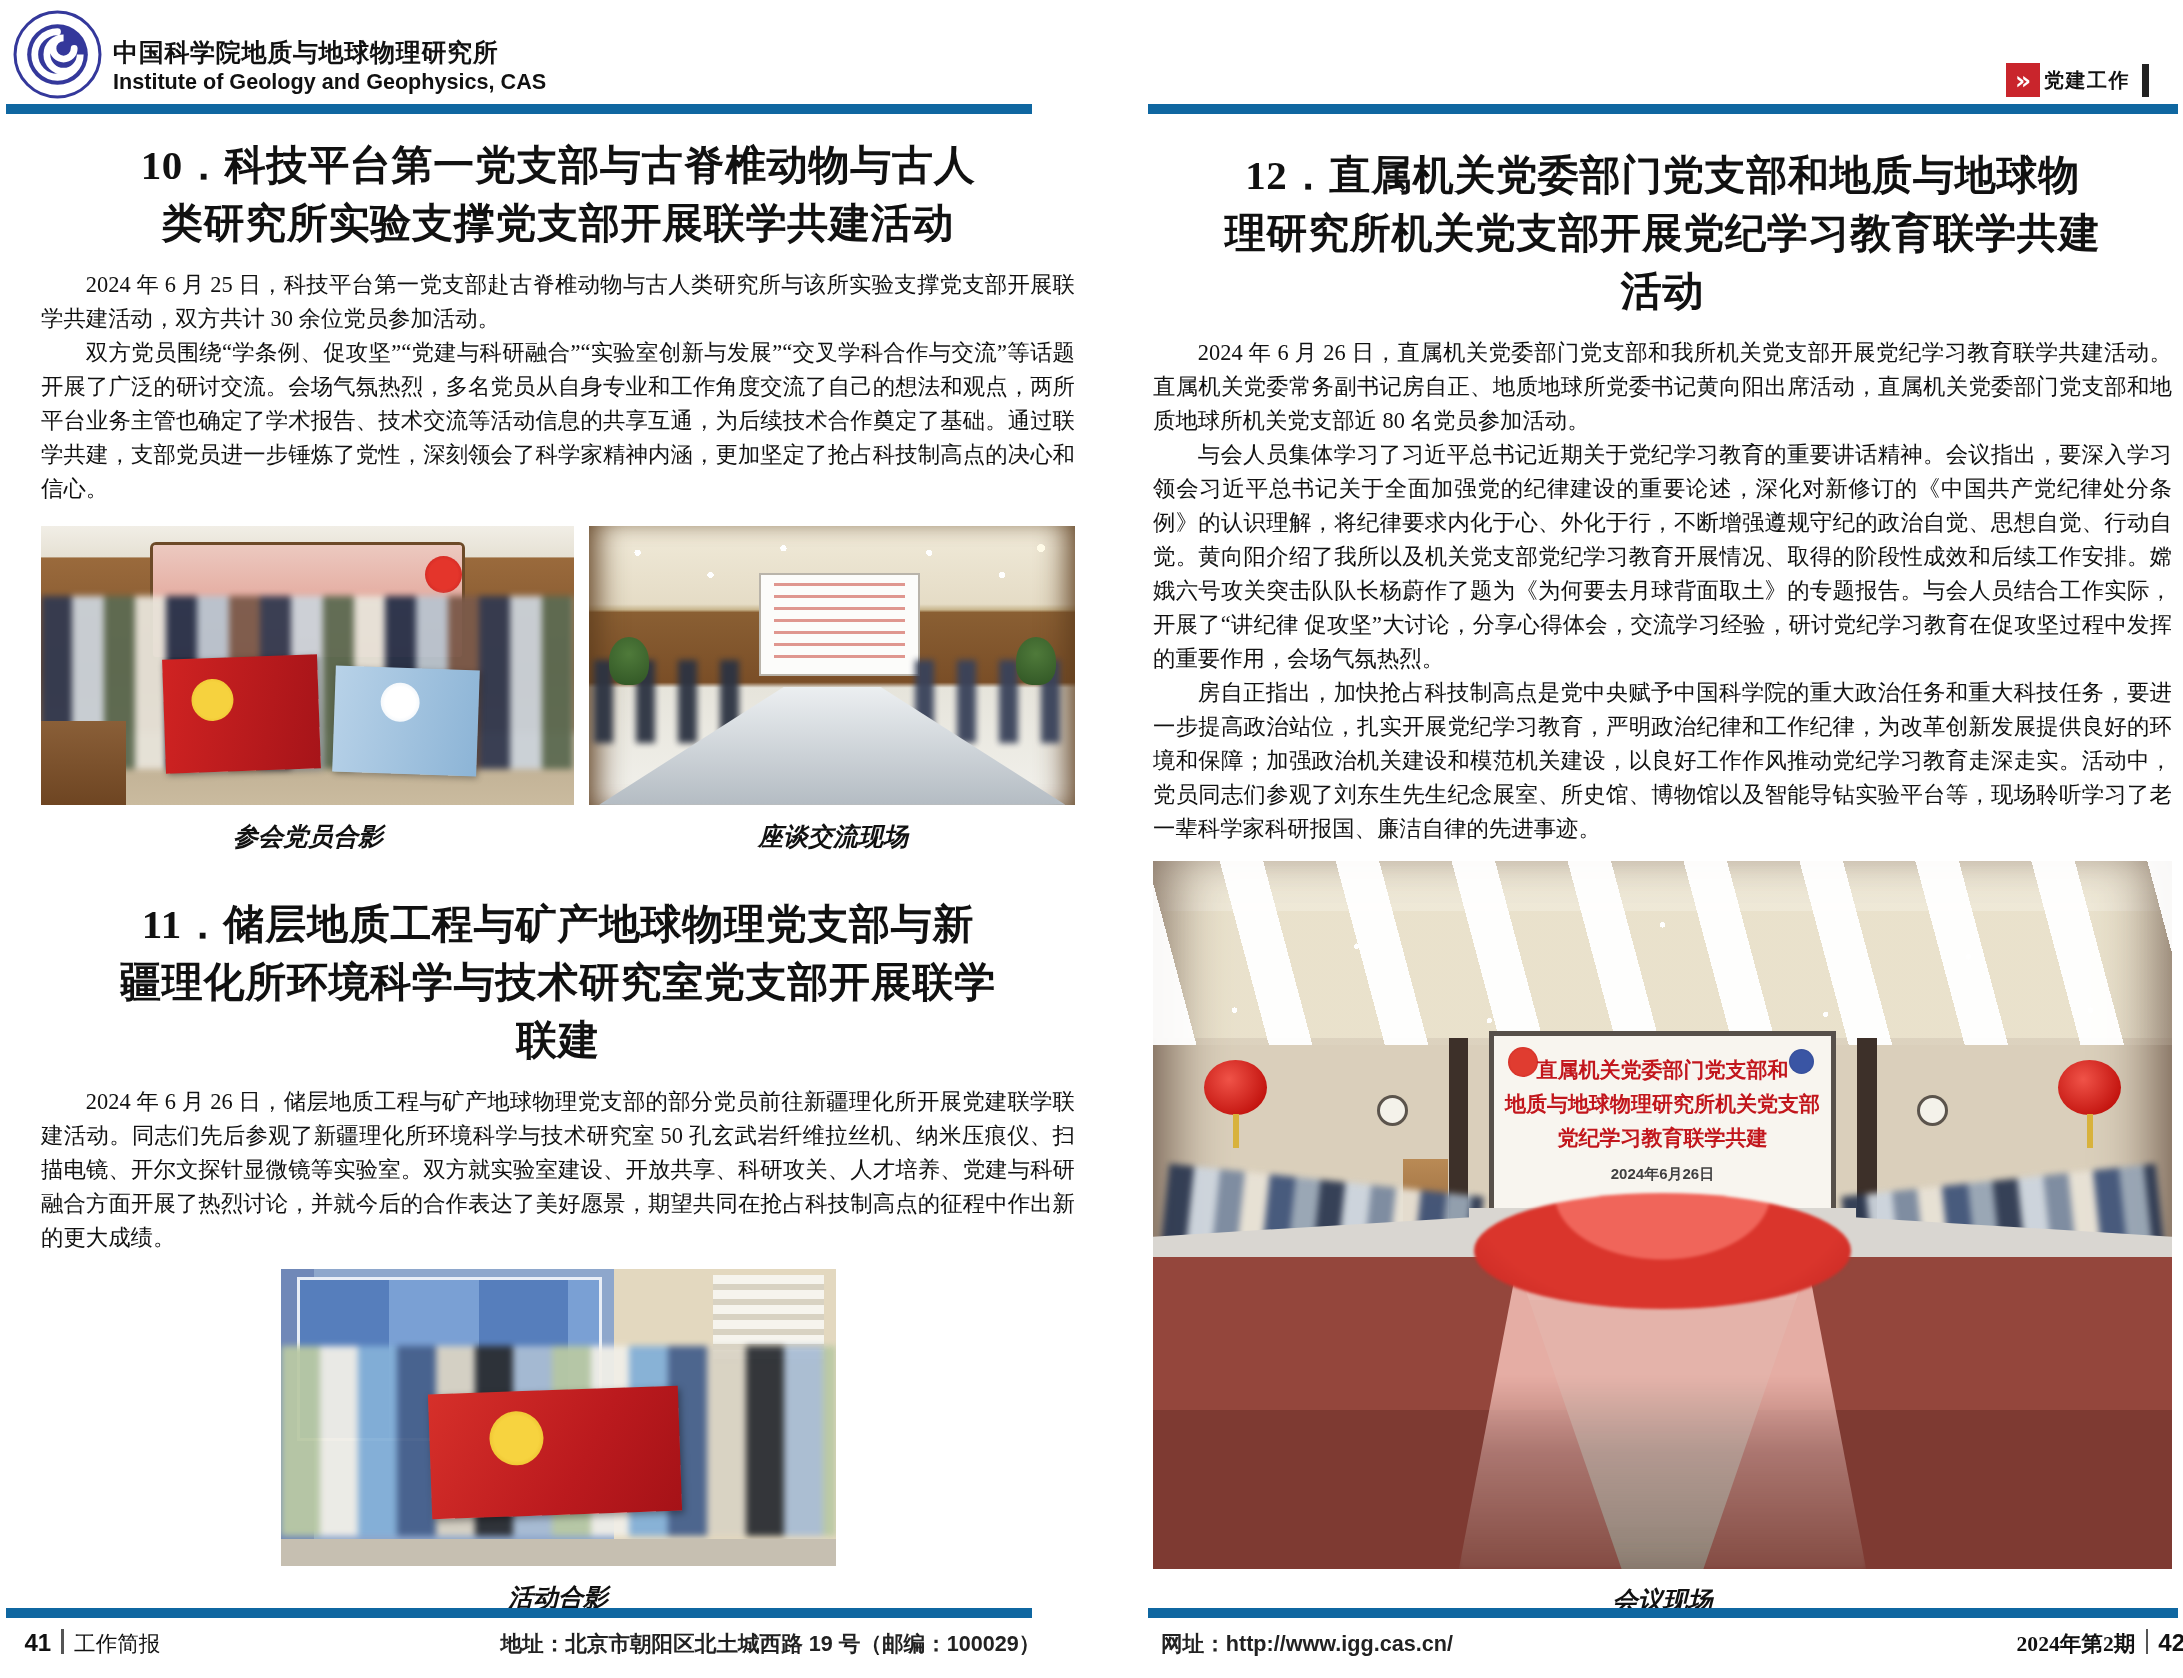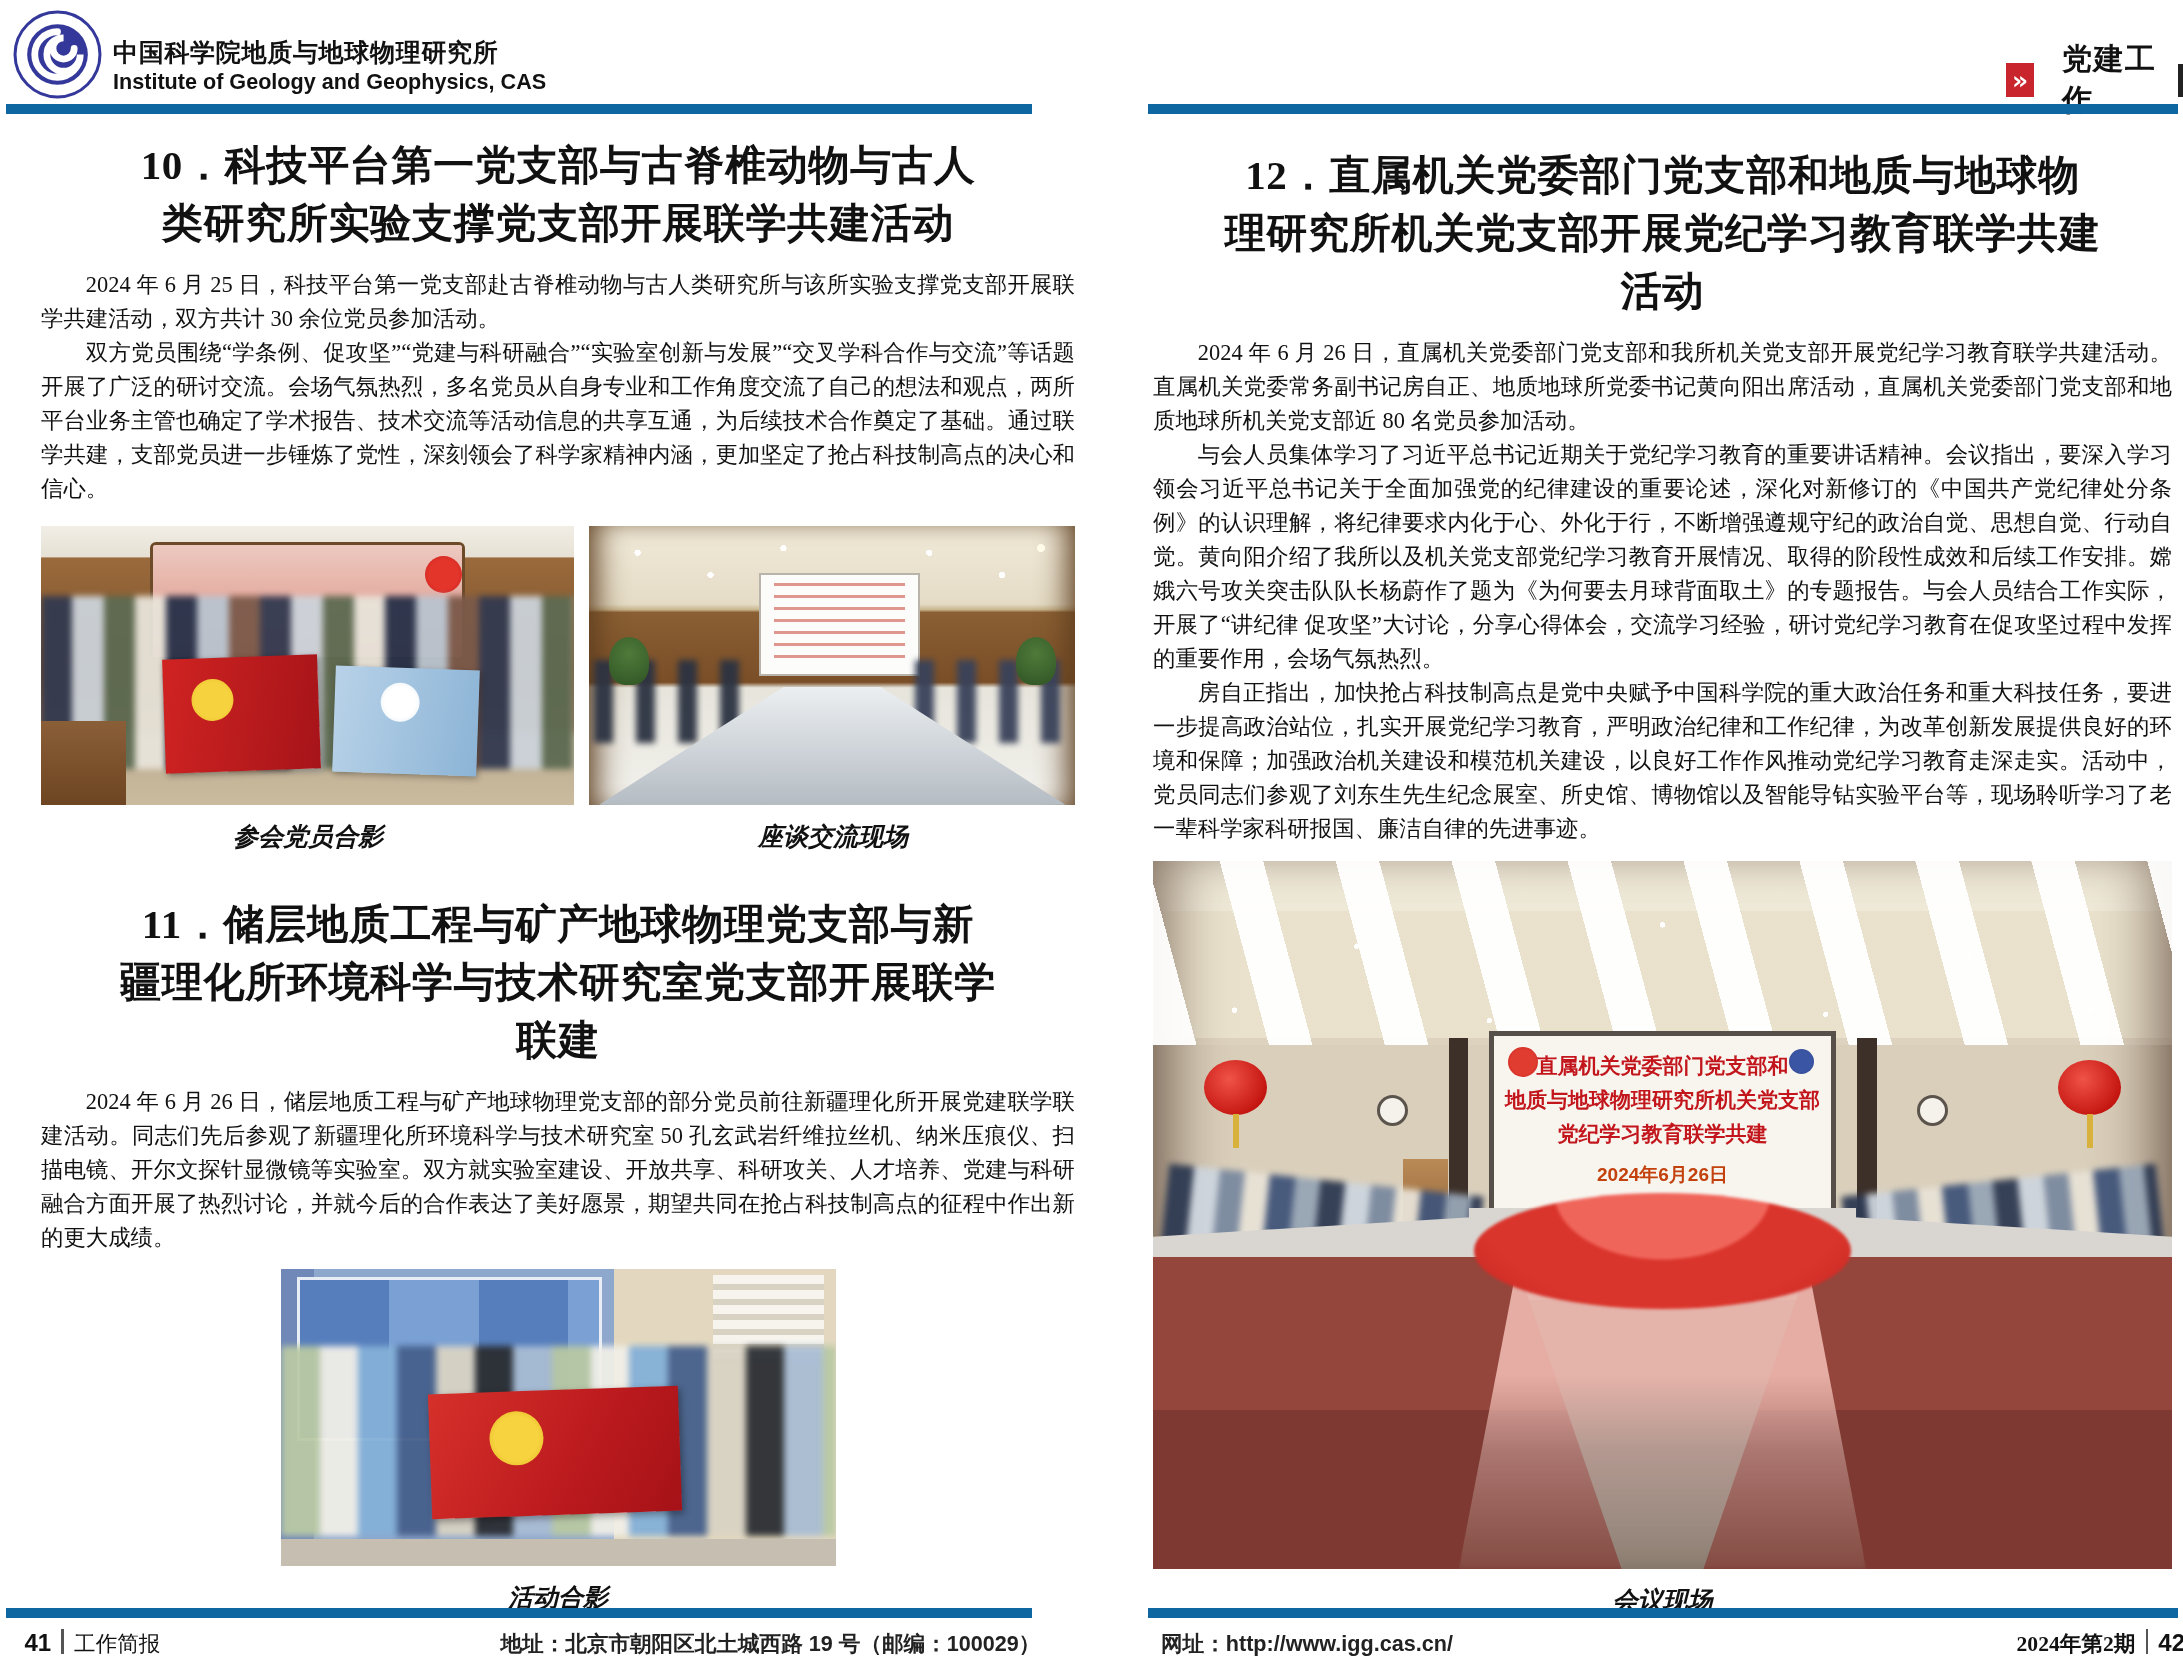--- a/index.html
+++ b/index.html
@@ -9,21 +9,21 @@
   
   .logo { position:absolute; left:12px; top:9px; width:91px; height:91px; }
   .inst-cn { position:absolute; left:113px; top:36px; font-size:25px; font-weight:700;
              font-family:"Liberation Sans","DejaVu Sans",sans-serif; letter-spacing:0.7px; }
   .inst-en { position:absolute; left:113px; top:69px; font-size:21.6px; font-weight:700;
              font-family:"Liberation Sans","DejaVu Sans",sans-serif; }
   .tag-wrap { position:absolute; left:2006px; top:63px; height:34px; display:flex; align-items:center; }
   .tag-chevron { width:34px; height:34px; background:#c9252c; color:#fff; display:flex;
                  align-items:center; justify-content:center; font-size:25px; font-weight:900;
                  font-family:"DejaVu Sans",sans-serif; }
-  .tag-text { margin-left:28px; font-size:30px; font-weight:800; letter-spacing:1.5px;
+  .tag-text { margin-left:4px; font-size:20px; font-weight:800; letter-spacing:1.5px;
               font-family:"Liberation Sans","DejaVu Sans",sans-serif; }
   .tag-bar { width:6.7px; height:33px; background:#222; margin-left:12px; }
   .rule { position:absolute; top:104px; height:10.4px; background:#0f67a1; }
   .rule.left  { left:6px;    width:1026px; }
   .rule.right { left:1148px; width:1030px; }
 
   
   .col { position:absolute; }
   .col.left  { left:41px;   top:136px; width:1034px; }
   .col.right { left:1153px; top:146px; width:1019px; }
@@ -125,21 +125,21 @@
        radial-gradient(circle 4.5px at 66% 72%,#fff 0 60%,transparent 61%),
        radial-gradient(circle 4.5px at 80% 45%,#fff 0 60%,transparent 61%),
        radial-gradient(circle 4.5px at 92% 70%,#fff 0 60%,transparent 61%); }
   .ph4-col { position:absolute; top:25%; width:19.4px; height:32%; background:#3d3029; }
   .ph4-col.l { left:29%; } .ph4-col.r { right:29%; }
   .ph4-screen { position:absolute; left:33%; top:24%; width:34%; height:31%;
                 background:#f8f5ef; border:5.2px solid #57504a; display:flex; flex-direction:column;
                 align-items:center; justify-content:center; gap:6px; padding:0 10.4px 42px; }
   .ph4-slide-line { color:#c2161c; font-weight:900; font-size:21px; line-height:28px; 
                     font-family:"Liberation Sans","DejaVu Sans",sans-serif; position:relative; z-index:2; }
-  .ph4-slide-date { color:#c2410c; font-weight:700; font-size:19px; margin-top:7.5px; position:relative; z-index:2;
+  .ph4-slide-date { color:#404040; font-weight:700; font-size:15px; margin-top:7.5px; position:relative; z-index:2;
                     font-family:"Liberation Sans","DejaVu Sans",sans-serif; }
   .ph4-wave { position:absolute; left:-6%; bottom:-30%; width:112%; height:55%; border-radius:50%;
               background:radial-gradient(ellipse at 50% 0%,#f0655a 0 40%,#da352c 41% 70%,#c32420 100%);
               filter:blur(1.5px); z-index:1; }
   .ph4-slide-emblem { position:absolute; left:4%; top:5%; width:30px; height:30px; border-radius:50%;
               background:radial-gradient(circle,#e03c30 0 58%,#c01d1c 100%); z-index:2; }
   .ph4-slide-cas { position:absolute; right:5%; top:6%; width:25px; height:25px; border-radius:50%;
               background:radial-gradient(circle,#3a55a4 0 58%,#2b3f85 100%); z-index:2; }
   .ph4-lantern { position:absolute; top:28%; width:63px; height:55px; border-radius:50%;
               background:radial-gradient(circle at 40% 35%,#f05348,#c3140f 75%); }

